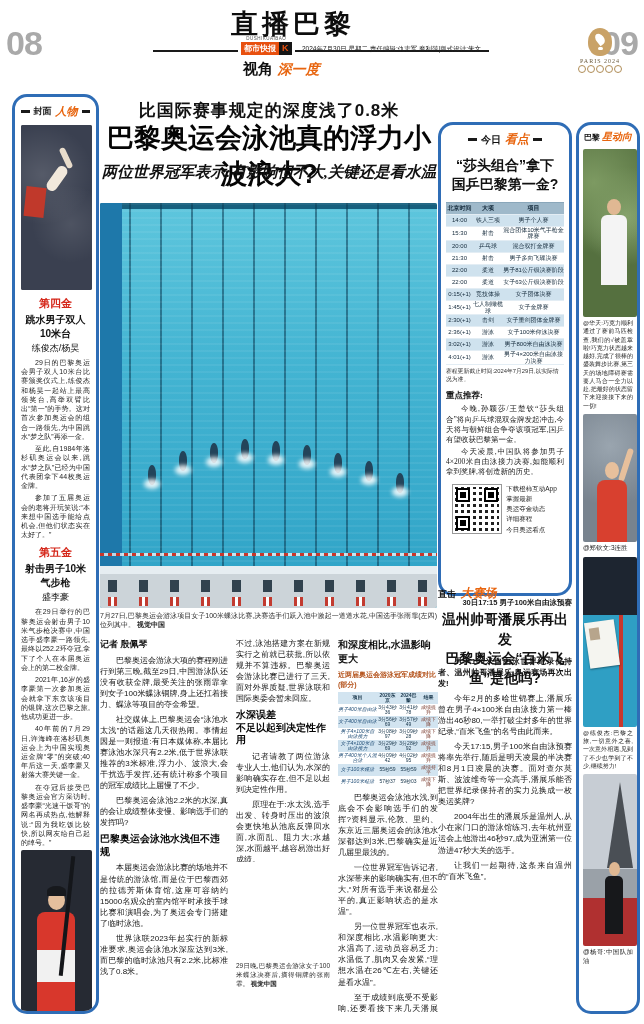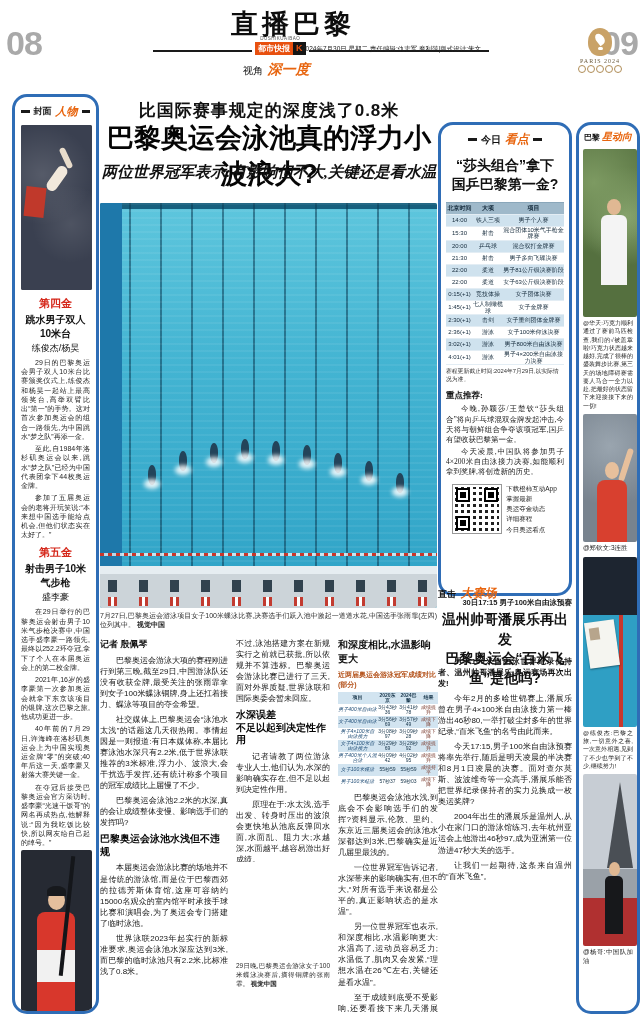--- a/index.html
+++ b/index.html
@@ -17,21 +17,21 @@
   #brand .k{background:#151515;color:#e8500f;font-size:9px;font-weight:800;padding:1px 3px;}
   #dateline{font-size:6.5px;color:#222;width:200px;line-height:1.3;}
   #paris{width:52px;text-align:center;}
   #paris .emblem{width:24px;height:28px;margin:0 auto;background:#c9a267;border-radius:50% 50% 46% 46%;position:relative;}
   #paris .emblem:before{content:"";position:absolute;left:8px;top:5px;width:8px;height:12px;background:#fff;
         border-radius:50% 50% 50% 0;transform:rotate(-38deg);}
   #paris .emblem:after{content:"";position:absolute;left:10px;top:19px;width:5px;height:3px;background:#fff;border-radius:2px;}
   #paris .ptxt{font-size:6px;font-family:"Liberation Serif","DejaVu Serif",serif;letter-spacing:1px;color:#6b5b3e;margin-top:2px;}
   .rings{display:flex;justify-content:center;gap:1px;margin-top:1px;}
   .rings i{display:block;width:6px;height:6px;border:1.2px solid #b08d57;border-radius:50%;}
-  .coltag .pre{font-size:10px;font-weight:400;color:#111;}
+  .coltag .pre{font-size:15px;font-weight:700;color:#111;}
   .coltag .name{font-size:14px;font-weight:800;font-style:italic;color:#e8650f;
         font-family:"Liberation Serif","DejaVu Serif",serif;}
   
   .bluebox{border:3px solid #2f6db6;border-radius:15px;box-sizing:border-box;background:#fff;}
   .tag-line{display:flex;align-items:center;justify-content:center;gap:4px;}
   .tag-line .bar{width:9px;height:3px;background:#1a1a1a;}
   .tag-pre{font-size:10px;font-weight:800;color:#111;white-space:nowrap;}
   .tag-name{font-size:12px;font-weight:800;font-style:italic;color:#e8650f;white-space:nowrap;
         font-family:"Liberation Serif","DejaVu Serif",serif;}
   .goldlbl{color:#d5281b;font-weight:800;font-size:11px;text-align:center;margin:6px 0 2px;}
@@ -141,21 +141,21 @@
 <body>
 
 <div id="page">
 
   <div class="abs pagenum" style="left:6px;top:24px;">08</div>
   <div class="abs pagenum" style="left:602px;top:24px;">09</div>
 
   <div class="abs" id="masthead" style="left:231px;top:6px;">直播巴黎</div>
   <div class="abs" id="hrule" style="left:153px;top:50px;width:336px;"></div>
 
-  <div class="abs" id="brand" style="left:252px;top:37px;">
+  <div class="abs" id="brand" style="left:238px;top:37px;">
     <div class="latin">DUSHIKUAIBAO</div>
     <div class="row">
       <span class="cn">都市快报</span>
       <span class="k">K</span>
     </div>
   </div>
 
   <div class="abs" id="dateline" style="left:302px;top:45px;">2024年7月30日 星期二 责任编辑:仇志军 糜利萍|版式设计:朱文</div>
 
   <div class="abs" id="paris" style="left:574px;top:28px;">

